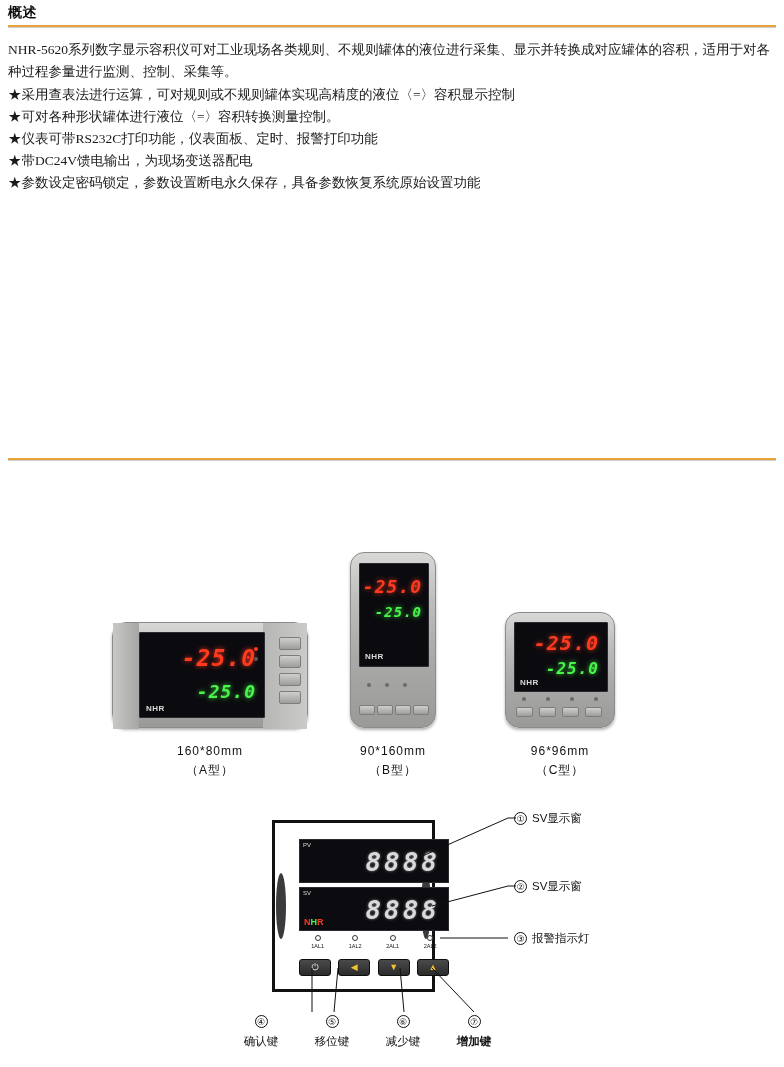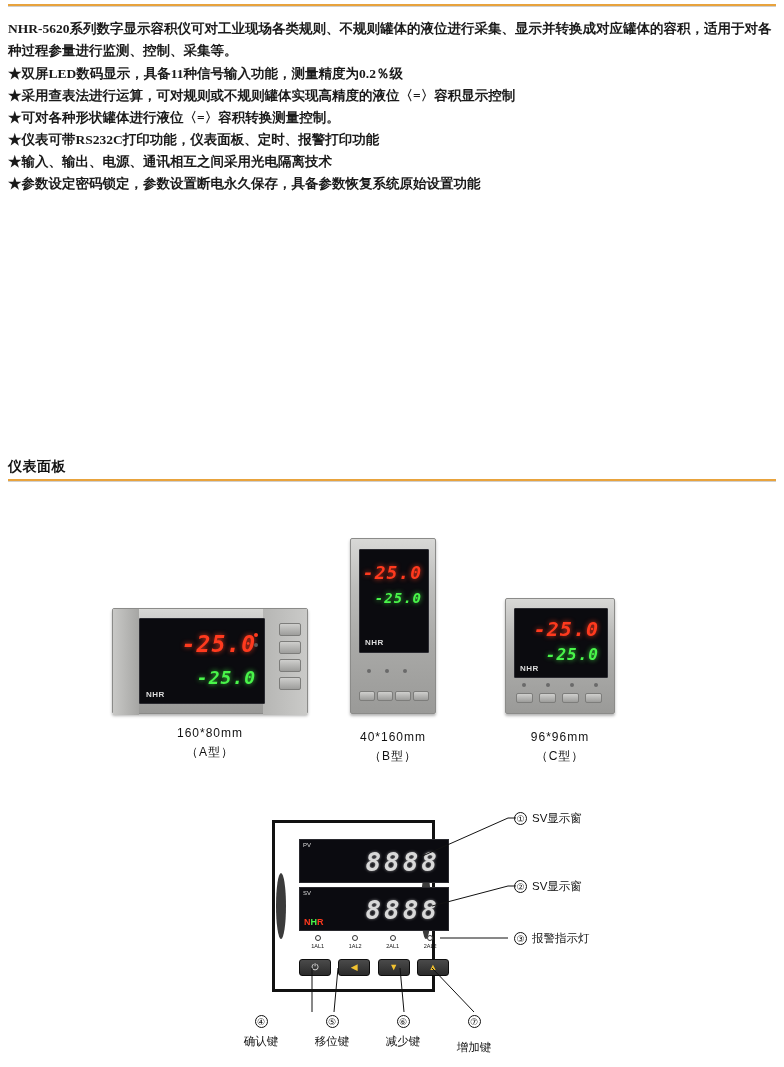--- a/index.html
+++ b/index.html
@@ -38,21 +38,20 @@
   }
 
   
   #overview { top: 4px; }
   .overview-body {
     margin-top: 11px;
     font-size: 13.5px;
     line-height: 21.5px;
     color: #1a1a1a;
     font-family: "Liberation Serif", serif;
-    font-weight: bold;
   }
   .overview-body p {
     margin: 0 0 0.5px 0;
   }
   .para-indent {
     text-indent: 0;
     line-height: 22px;
   }
 
   
@@ -76,23 +75,23 @@
     color: #111;
     letter-spacing: 1px;
     line-height: 19px;
   }
 
   
   .instr {
     position: relative;
     background: linear-gradient(180deg,#d8d8d6 0%, #bdbdbb 28%, #a9a9a7 60%, #9a9a98 100%);
     border: 1px solid #8b8b89;
-    border-radius: 2px;
+    border-radius: 14px;
     box-shadow: 0 2px 3px rgba(0,0,0,0.30);
-    margin: 0 auto;
+    margin: 14px auto;
   }
   .screen {
     position: absolute;
     background: #0b0b0f;
     border: 1px solid #2a2a30;
     border-radius: 1px;
     overflow: hidden;
   }
   .led {
     font-family: "DejaVu Sans Mono", monospace;
@@ -288,34 +287,33 @@
     position: absolute;
     left: 0; top: 0;
     width: 784px; height: 1067px;
     pointer-events: none;
   }
 </style>
 </head>
 <body>
 
 <div class="section" id="overview">
+  <div class="section-title">概述</div>
   <div class="section-rule"></div>
   <div class="overview-body">
     <p class="para-indent">NHR-5620系列数字显示容积仪可对工业现场各类规则、不规则罐体的液位进行采集、显示并转换成对应罐体的容积，适用于对各种过程参量进行监测、控制、采集等。</p>
-    <p>★双屏LED数码显示，具备11种信号输入功能，测量精度为0.2％级</p>
     <p>★采用查表法进行运算，可对规则或不规则罐体实现高精度的液位〈=〉容积显示控制</p>
     <p>★可对各种形状罐体进行液位〈=〉容积转换测量控制。</p>
     <p>★仪表可带RS232C打印功能，仪表面板、定时、报警打印功能</p>
-    <p>★输入、输出、电源、通讯相互之间采用光电隔离技术</p>
+    <p>★带DC24V馈电输出，为现场变送器配电</p>
     <p>★参数设定密码锁定，参数设置断电永久保存，具备参数恢复系统原始设置功能</p>
   </div>
 </div>
 
 <div class="section" id="panel-section">
-  <div class="section-title">仪表面板</div>
   <div class="section-rule"></div>
 </div>
 
 <div class="device-row">
 
   <div class="device" id="dev-a">
     <div class="instr">
       <div class="sidebar-left"></div>
       <div class="sidebar-right"></div>
       <div class="screen">
@@ -346,21 +344,21 @@
       <div class="btm">
         <div class="ind-dot" style="left:16px; top:14px;"></div>
         <div class="ind-dot" style="left:34px; top:14px;"></div>
         <div class="ind-dot" style="left:52px; top:14px;"></div>
         <div class="key" style="left:8px;"></div>
         <div class="key" style="left:26px;"></div>
         <div class="key" style="left:44px;"></div>
         <div class="key" style="left:62px;"></div>
       </div>
     </div>
-    <div class="device-caption" style="margin-top:14px;">40*160mm</div>
+    <div class="device-caption" style="margin-top:14px;">90*160mm</div>
     <div class="device-caption">（B型）</div>
   </div>
 
   <div class="device" id="dev-c">
     <div class="instr">
       <div class="screen">
         <div class="led led-red pv">-25.0</div>
         <div class="led led-grn sv">-25.0</div>
         <div class="brandmark">NHR</div>
       </div>
@@ -463,14 +461,14 @@
 <div class="callout" style="left:304px; top:1015px; text-align:center; width:56px;">
   <div><span class="circ" style="margin-right:0;">⑤</span></div>
   <div style="margin-top:6px;">移位键</div>
 </div>
 <div class="callout" style="left:375px; top:1015px; text-align:center; width:56px;">
   <div><span class="circ" style="margin-right:0;">⑥</span></div>
   <div style="margin-top:6px;">减少键</div>
 </div>
 <div class="callout" style="left:446px; top:1015px; text-align:center; width:56px;">
   <div><span class="circ" style="margin-right:0;">⑦</span></div>
-  <div style="margin-top:12px;">增加键</div>
+  <div style="margin-top:6px;font-weight:bold;">增加键</div>
 </div>
 
 </body></html>

